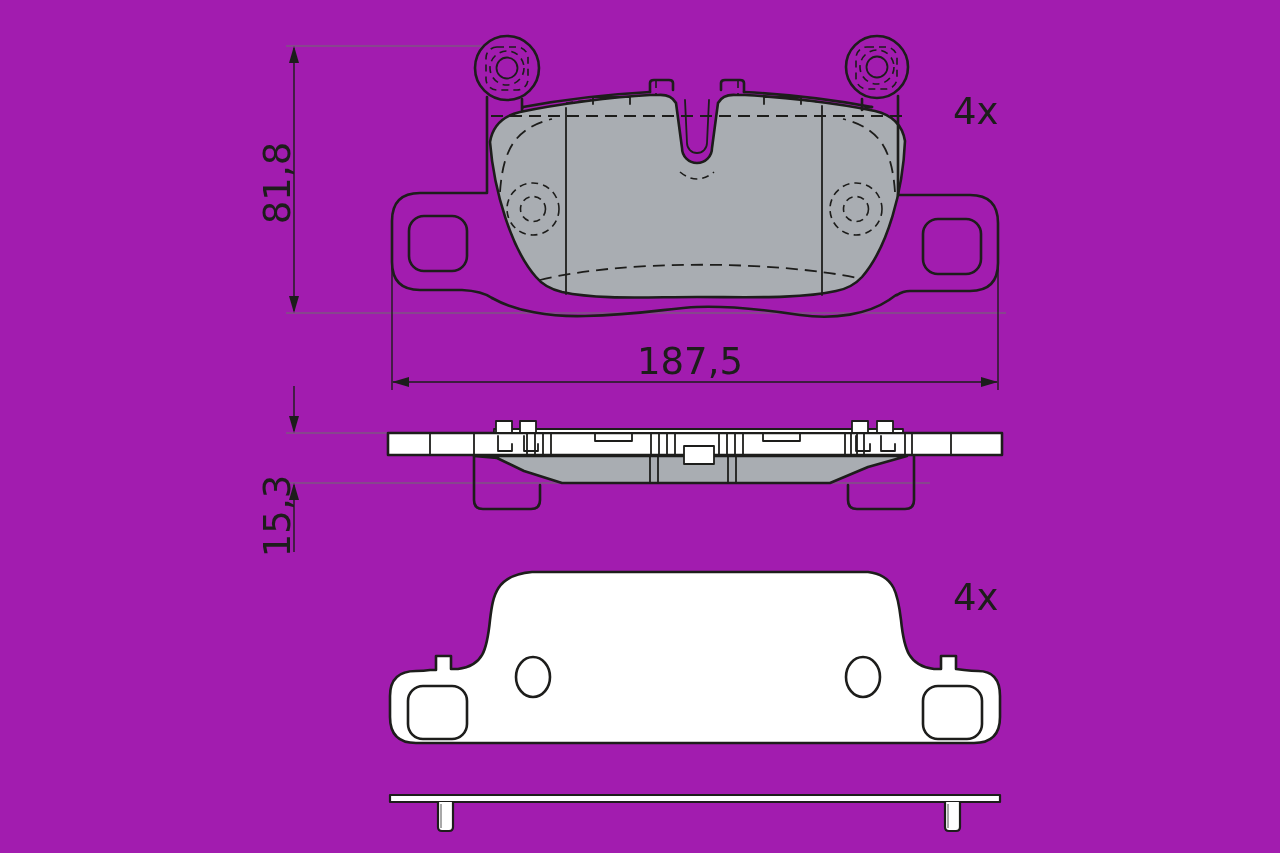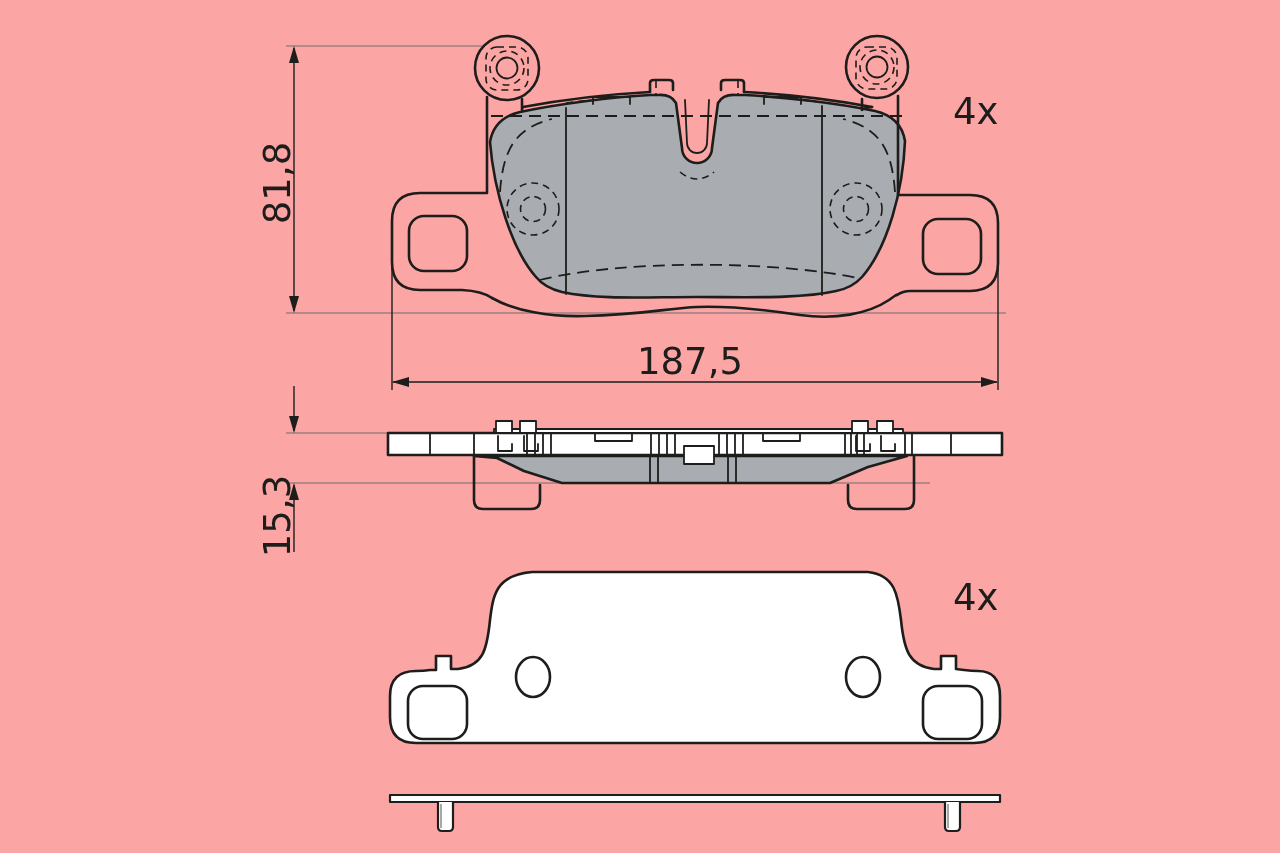--- a/index.html
+++ b/index.html
@@ -1,16 +1,16 @@
 <!DOCTYPE html>
 <html><head>
 <meta charset="utf-8">
 <style>
   html,body{margin:0;padding:0;background:#ffffff;}
-  .canvas{position:relative;width:1280px;height:853px;background:#fca5a5;overflow:hidden;}
+  .canvas{position:relative;width:1280px;height:853px;background:#a21caf;overflow:hidden;}
   svg{display:block;}
   .dimtext{font-family:"DejaVu Sans","Liberation Sans",sans-serif;font-size:37px;fill:#1d1d1b;}
   .qtytext{font-family:"DejaVu Sans","Liberation Sans",sans-serif;font-size:37px;fill:#1d1d1b;}
   .outline{fill:none;stroke:#1d1d1b;stroke-width:2.6;stroke-linecap:round;stroke-linejoin:round;}
   .thin{fill:none;stroke:#1d1d1b;stroke-width:1.8;stroke-linecap:round;stroke-linejoin:round;}
   .dash{fill:none;stroke:#1d1d1b;stroke-width:1.8;stroke-dasharray:12 7;stroke-linecap:butt;}
   .dashsm{fill:none;stroke:#1d1d1b;stroke-width:1.6;stroke-dasharray:7 5;}
   .ext{fill:none;stroke:#6e6e6e;stroke-width:1.2;}
   .dim{fill:none;stroke:#1d1d1b;stroke-width:1.4;}
   .arrow{fill:#1d1d1b;stroke:none;}

